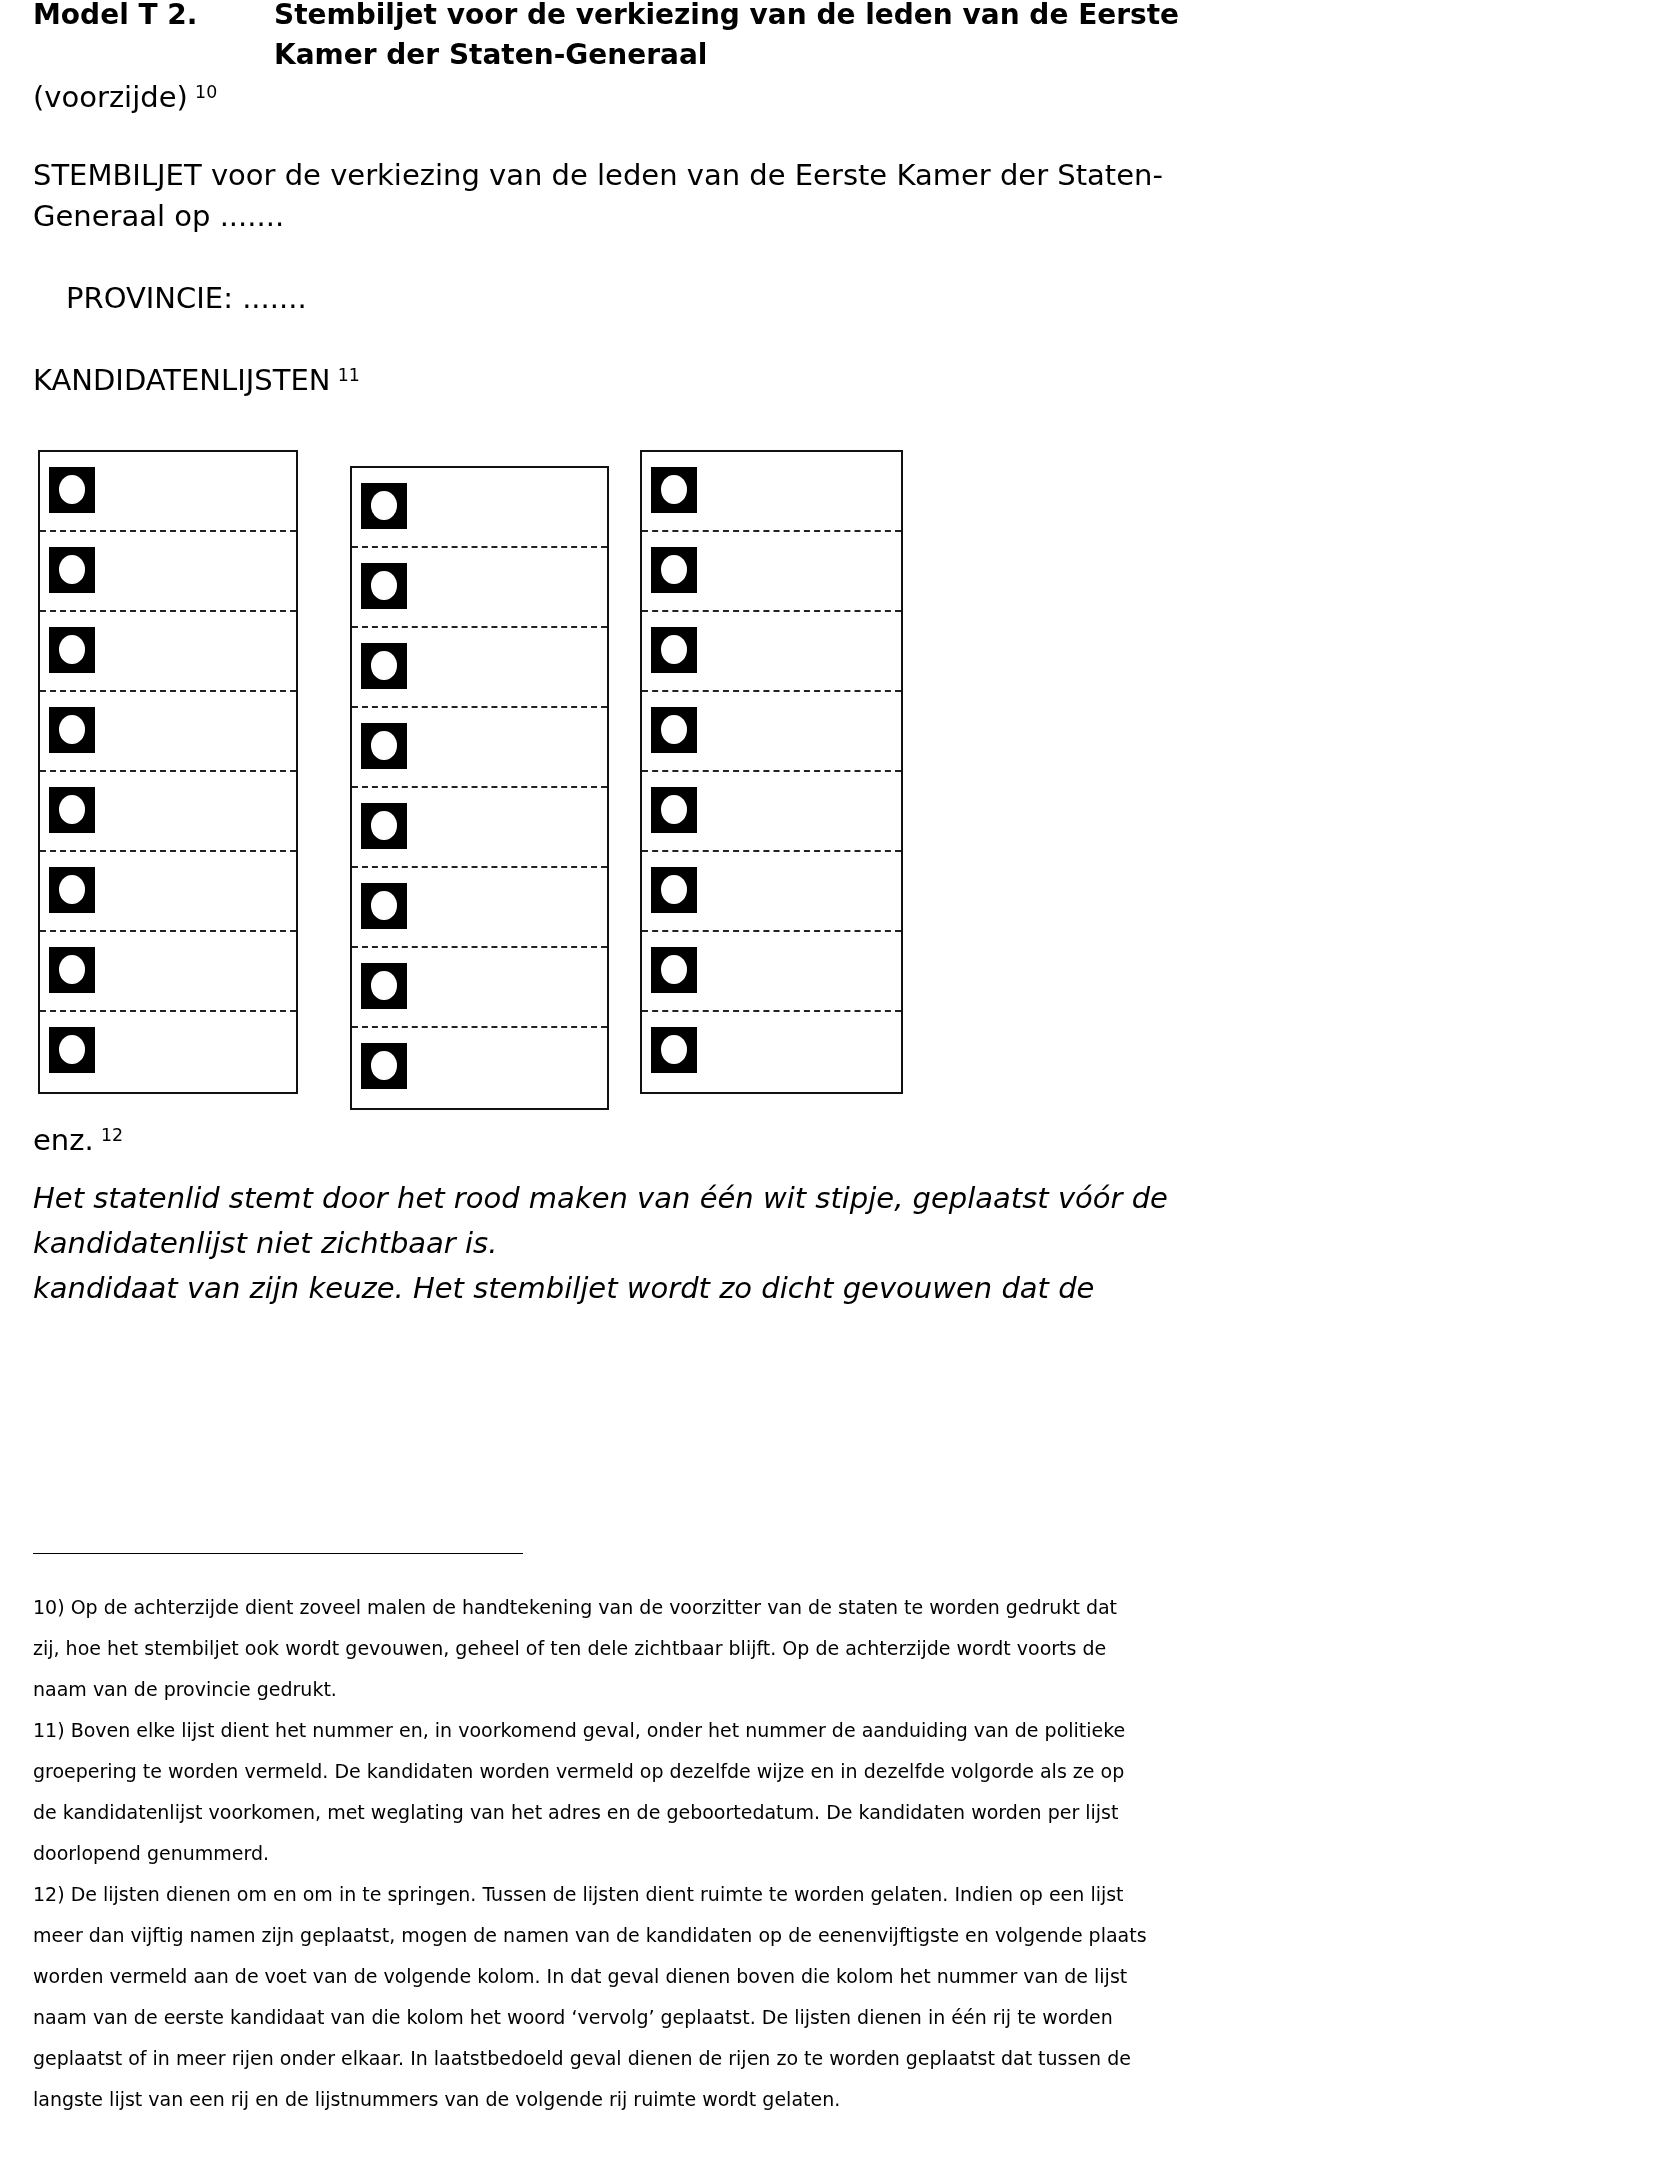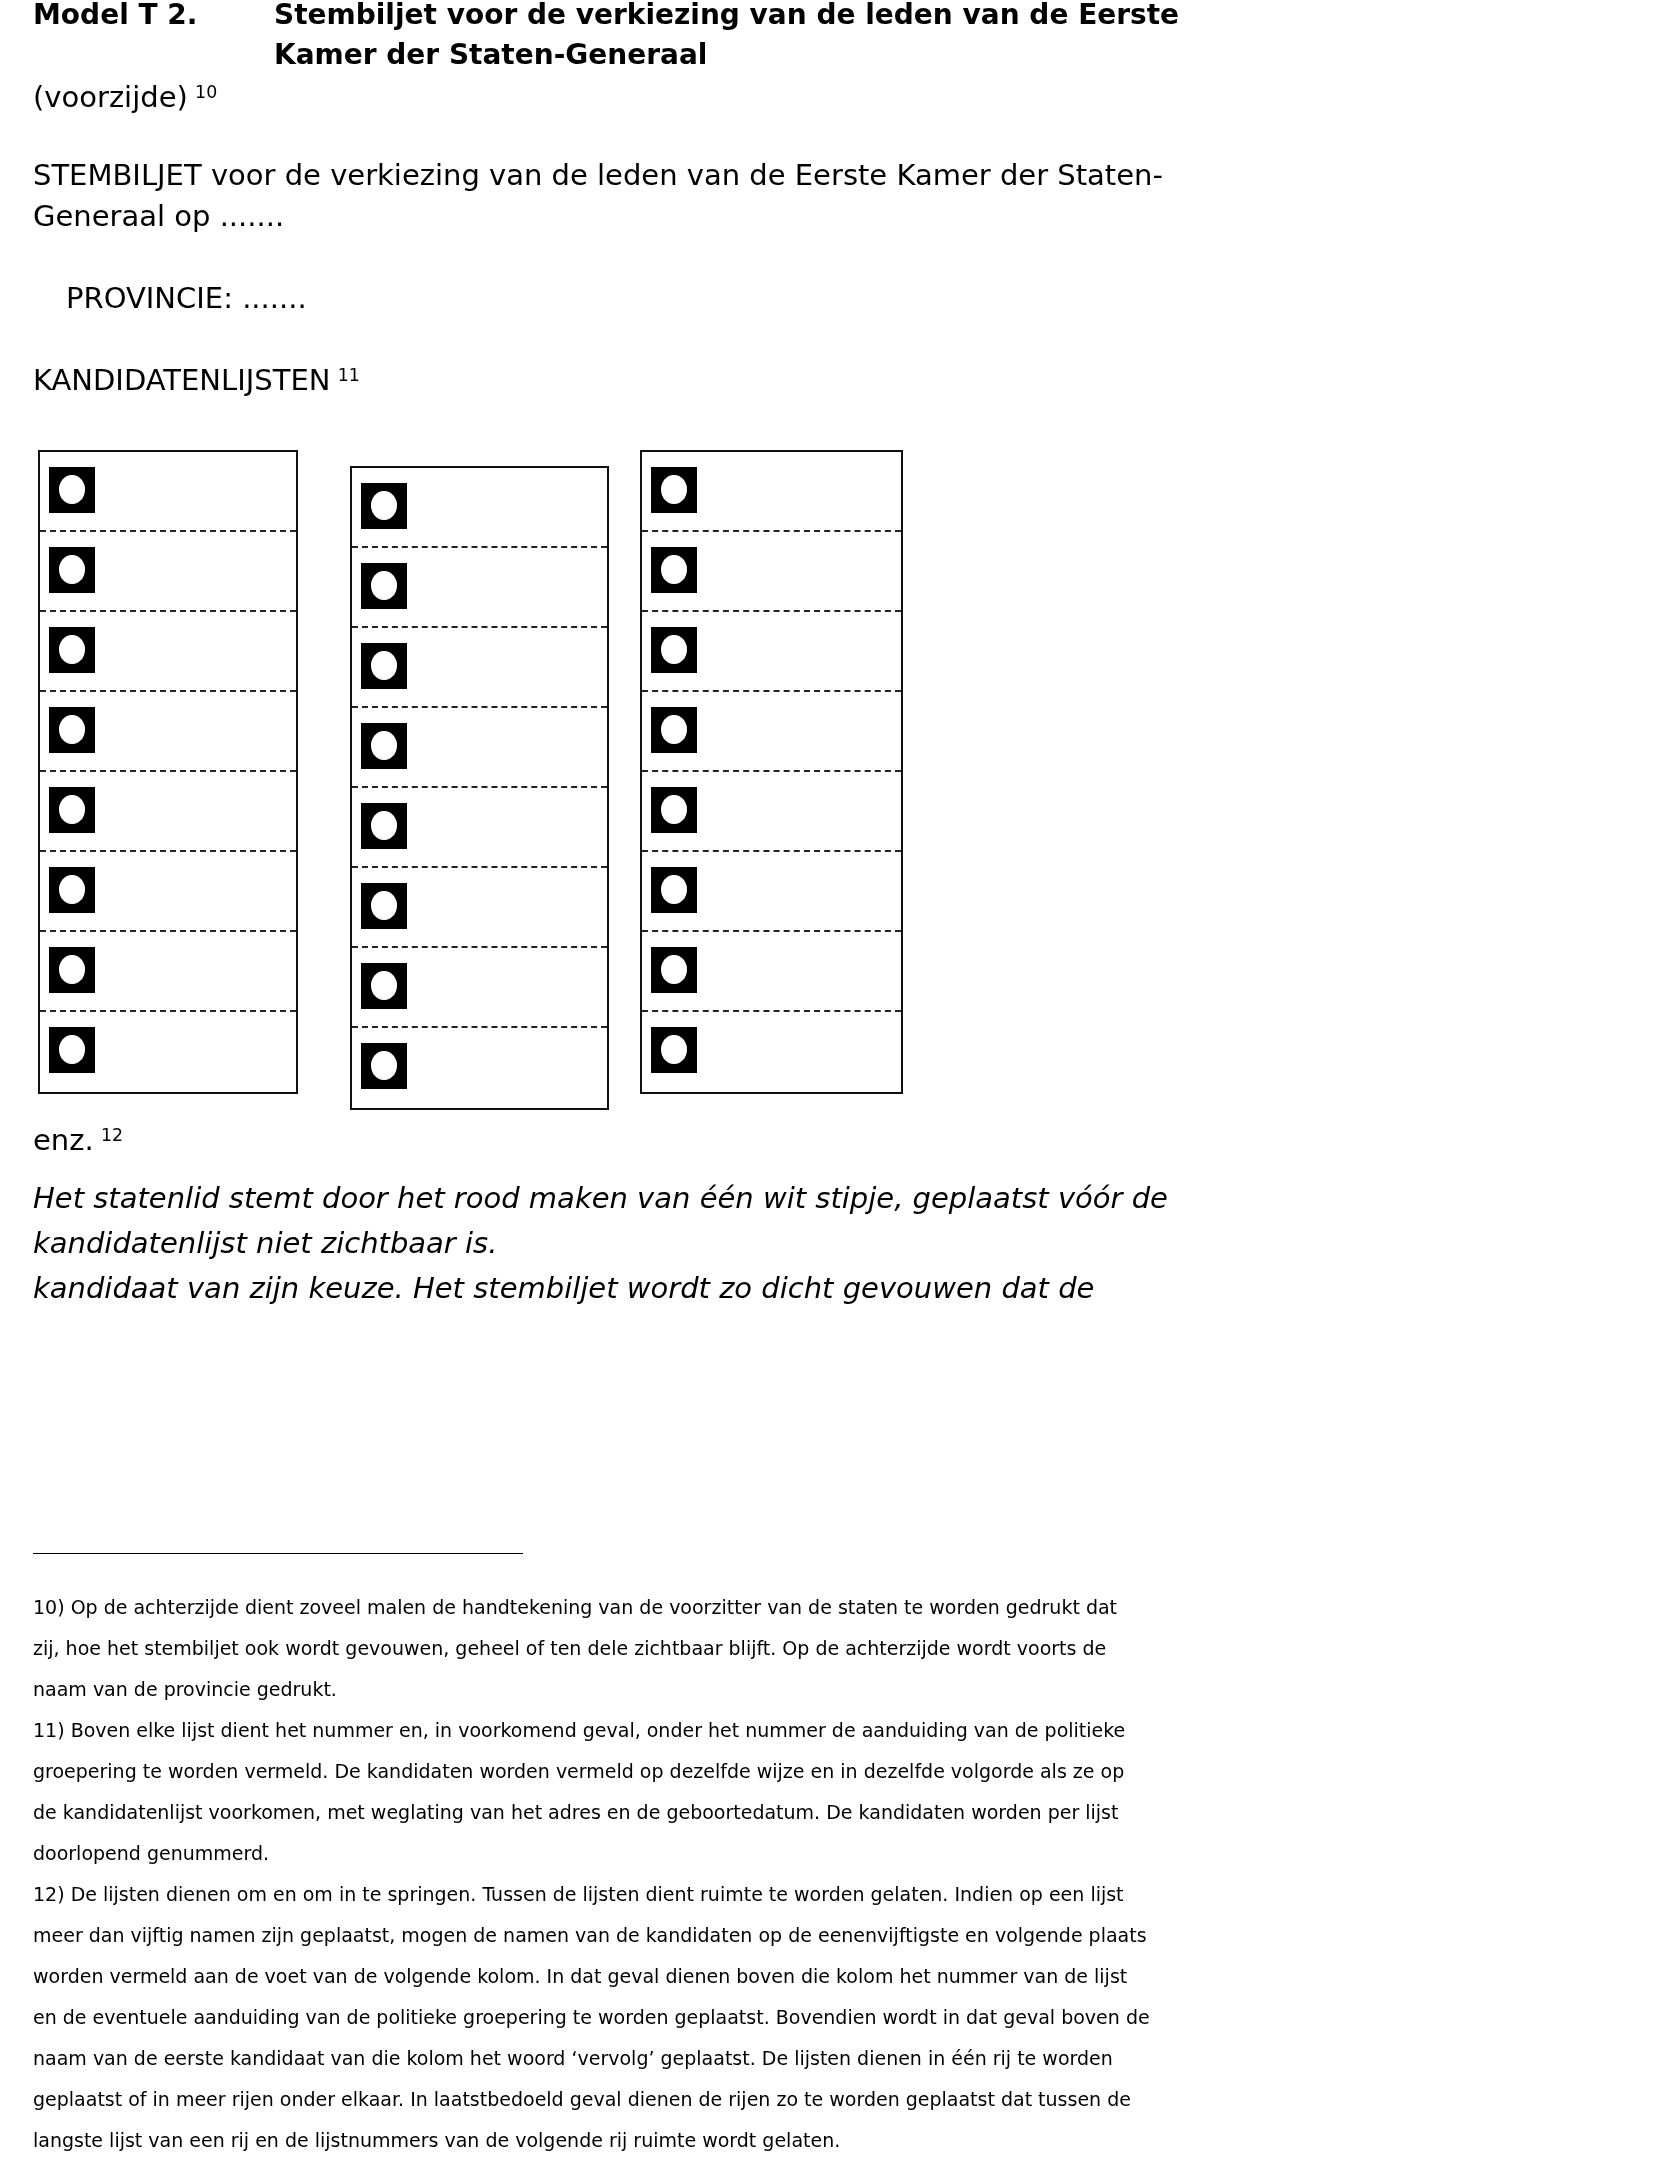--- a/index.html
+++ b/index.html
@@ -183,18 +183,17 @@
   <span class="footnote-line">10) Op de achterzijde dient zoveel malen de handtekening van de voorzitter van de staten te worden gedrukt dat</span>
   <span class="footnote-line">zij, hoe het stembiljet ook wordt gevouwen, geheel of ten dele zichtbaar blijft. Op de achterzijde wordt voorts de</span>
   <span class="footnote-line">naam van de provincie gedrukt.</span>
   <span class="footnote-line">11) Boven elke lijst dient het nummer en, in voorkomend geval, onder het nummer de aanduiding van de politieke</span>
   <span class="footnote-line">groepering te worden vermeld. De kandidaten worden vermeld op dezelfde wijze en in dezelfde volgorde als ze op</span>
   <span class="footnote-line">de kandidatenlijst voorkomen, met weglating van het adres en de geboortedatum. De kandidaten worden per lijst</span>
   <span class="footnote-line">doorlopend genummerd.</span>
   <span class="footnote-line">12) De lijsten dienen om en om in te springen. Tussen de lijsten dient ruimte te worden gelaten. Indien op een lijst</span>
   <span class="footnote-line">meer dan vijftig namen zijn geplaatst, mogen de namen van de kandidaten op de eenenvijftigste en volgende plaats</span>
   <span class="footnote-line">worden vermeld aan de voet van de volgende kolom. In dat geval dienen boven die kolom het nummer van de lijst</span>
-  <span class="footnote-line">en de eventuele aanduiding van de politieke groepering te worden geplaatst. Bovendien wordt in dat geval boven de</span>
   <span class="footnote-line">naam van de eerste kandidaat van die kolom het woord ‘vervolg’ geplaatst. De lijsten dienen in één rij te worden</span>
   <span class="footnote-line">geplaatst of in meer rijen onder elkaar. In laatstbedoeld geval dienen de rijen zo te worden geplaatst dat tussen de</span>
   <span class="footnote-line">langste lijst van een rij en de lijstnummers van de volgende rij ruimte wordt gelaten.</span>
 </div>
 
 
 </body></html>

